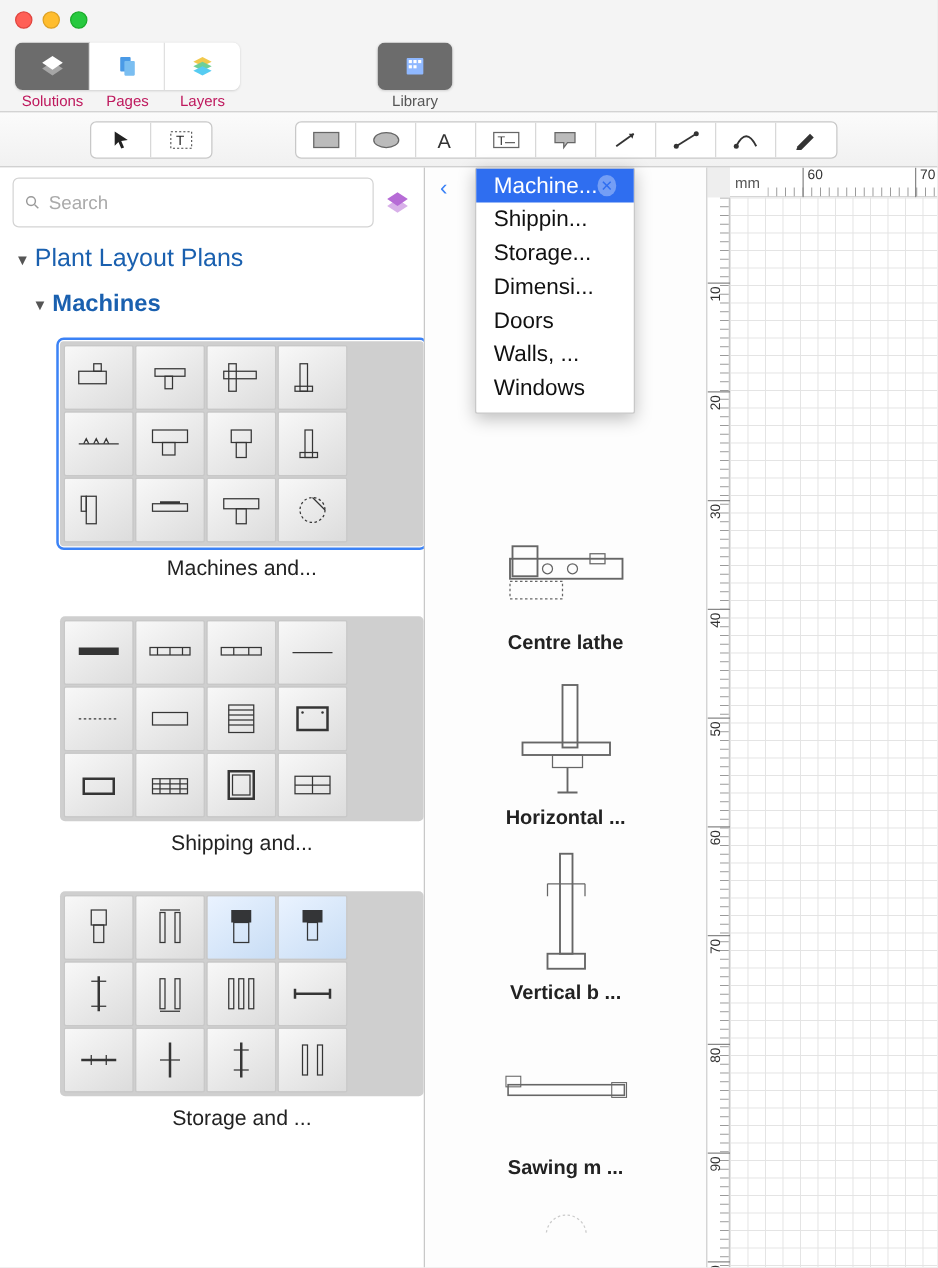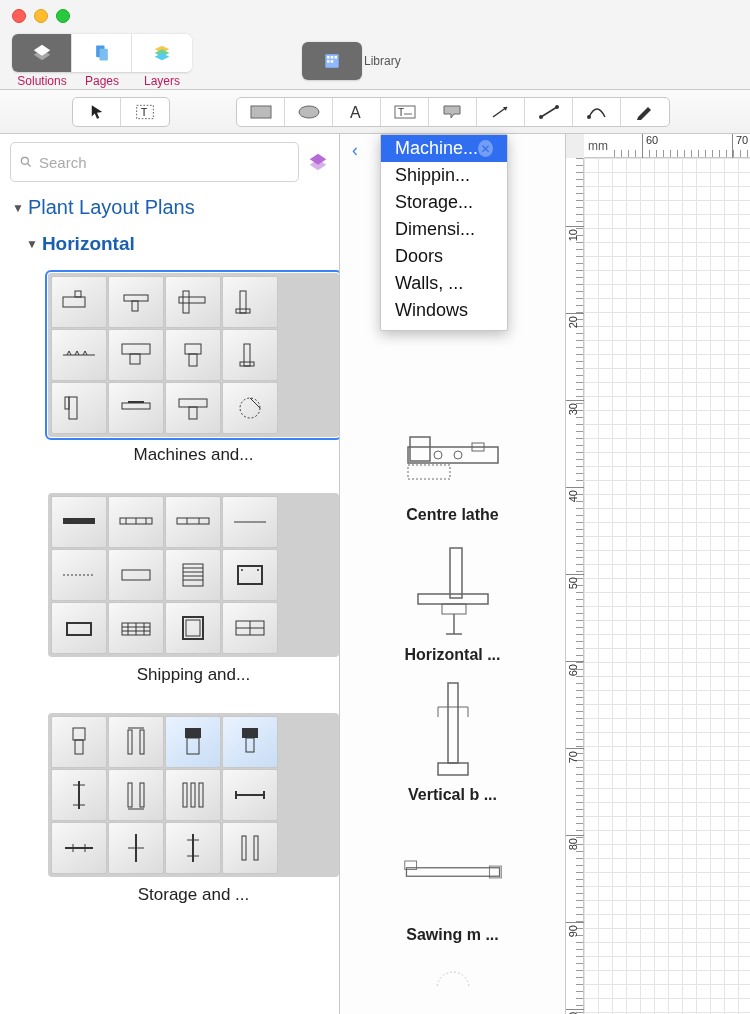--- a/index.html
+++ b/index.html
@@ -113,21 +113,21 @@
     </div>
     <div class="labelrow">
       <span>Solutions</span>
       <span>Pages</span>
       <span>Layers</span>
     </div>
   </div>
 
   <div style="width:110px;"></div>
 
-  <div style="display:flex;gap:2px;align-items:center;">
+  <div style="display:flex;flex-direction:column;gap:2px;align-items:center;">
     <div class="seggroup">
       <div class="segbtn active">
         <svg width="20" height="20" viewBox="0 0 24 24">
             <rect x="4" y="4" width="16" height="16" rx="1" fill="#8fb8ff"></rect>
             <rect x="6" y="6" width="3" height="3" fill="#fff"></rect>
             <rect x="10.5" y="6" width="3" height="3" fill="#fff"></rect>
             <rect x="15" y="6" width="3" height="3" fill="#fff"></rect>
             <rect x="6" y="11" width="3" height="3" fill="#fff"></rect>
             <rect x="10.5" y="11" width="3" height="3" fill="#fff"></rect>
           </svg>
@@ -230,21 +230,21 @@
     </div>
 
     <div class="treehead">
       <span class="tri">▼</span>
       <span>Plant Layout Plans</span>
     </div>
 
     <div class="treesub-row" style="padding-left:26px;">
       <span class="tri" style="font-size:12px;color:#555;">▼</span>
       <div class="treesub" style="padding-left:4px;">
-        <span>Horizontal</span>
+        <span>Machines</span>
       </div>
     </div>
 
     <div class="libblock">
       <div class="libgrid sel" style="grid-template-columns:repeat(4,56px);">
         <div class="libcell">
             <svg width="40" height="30">
               <rect x="4" y="10" width="22" height="10" fill="none" stroke="#222"></rect>
               <rect x="16" y="4" width="6" height="6" fill="none" stroke="#222"></rect>
             </svg>

